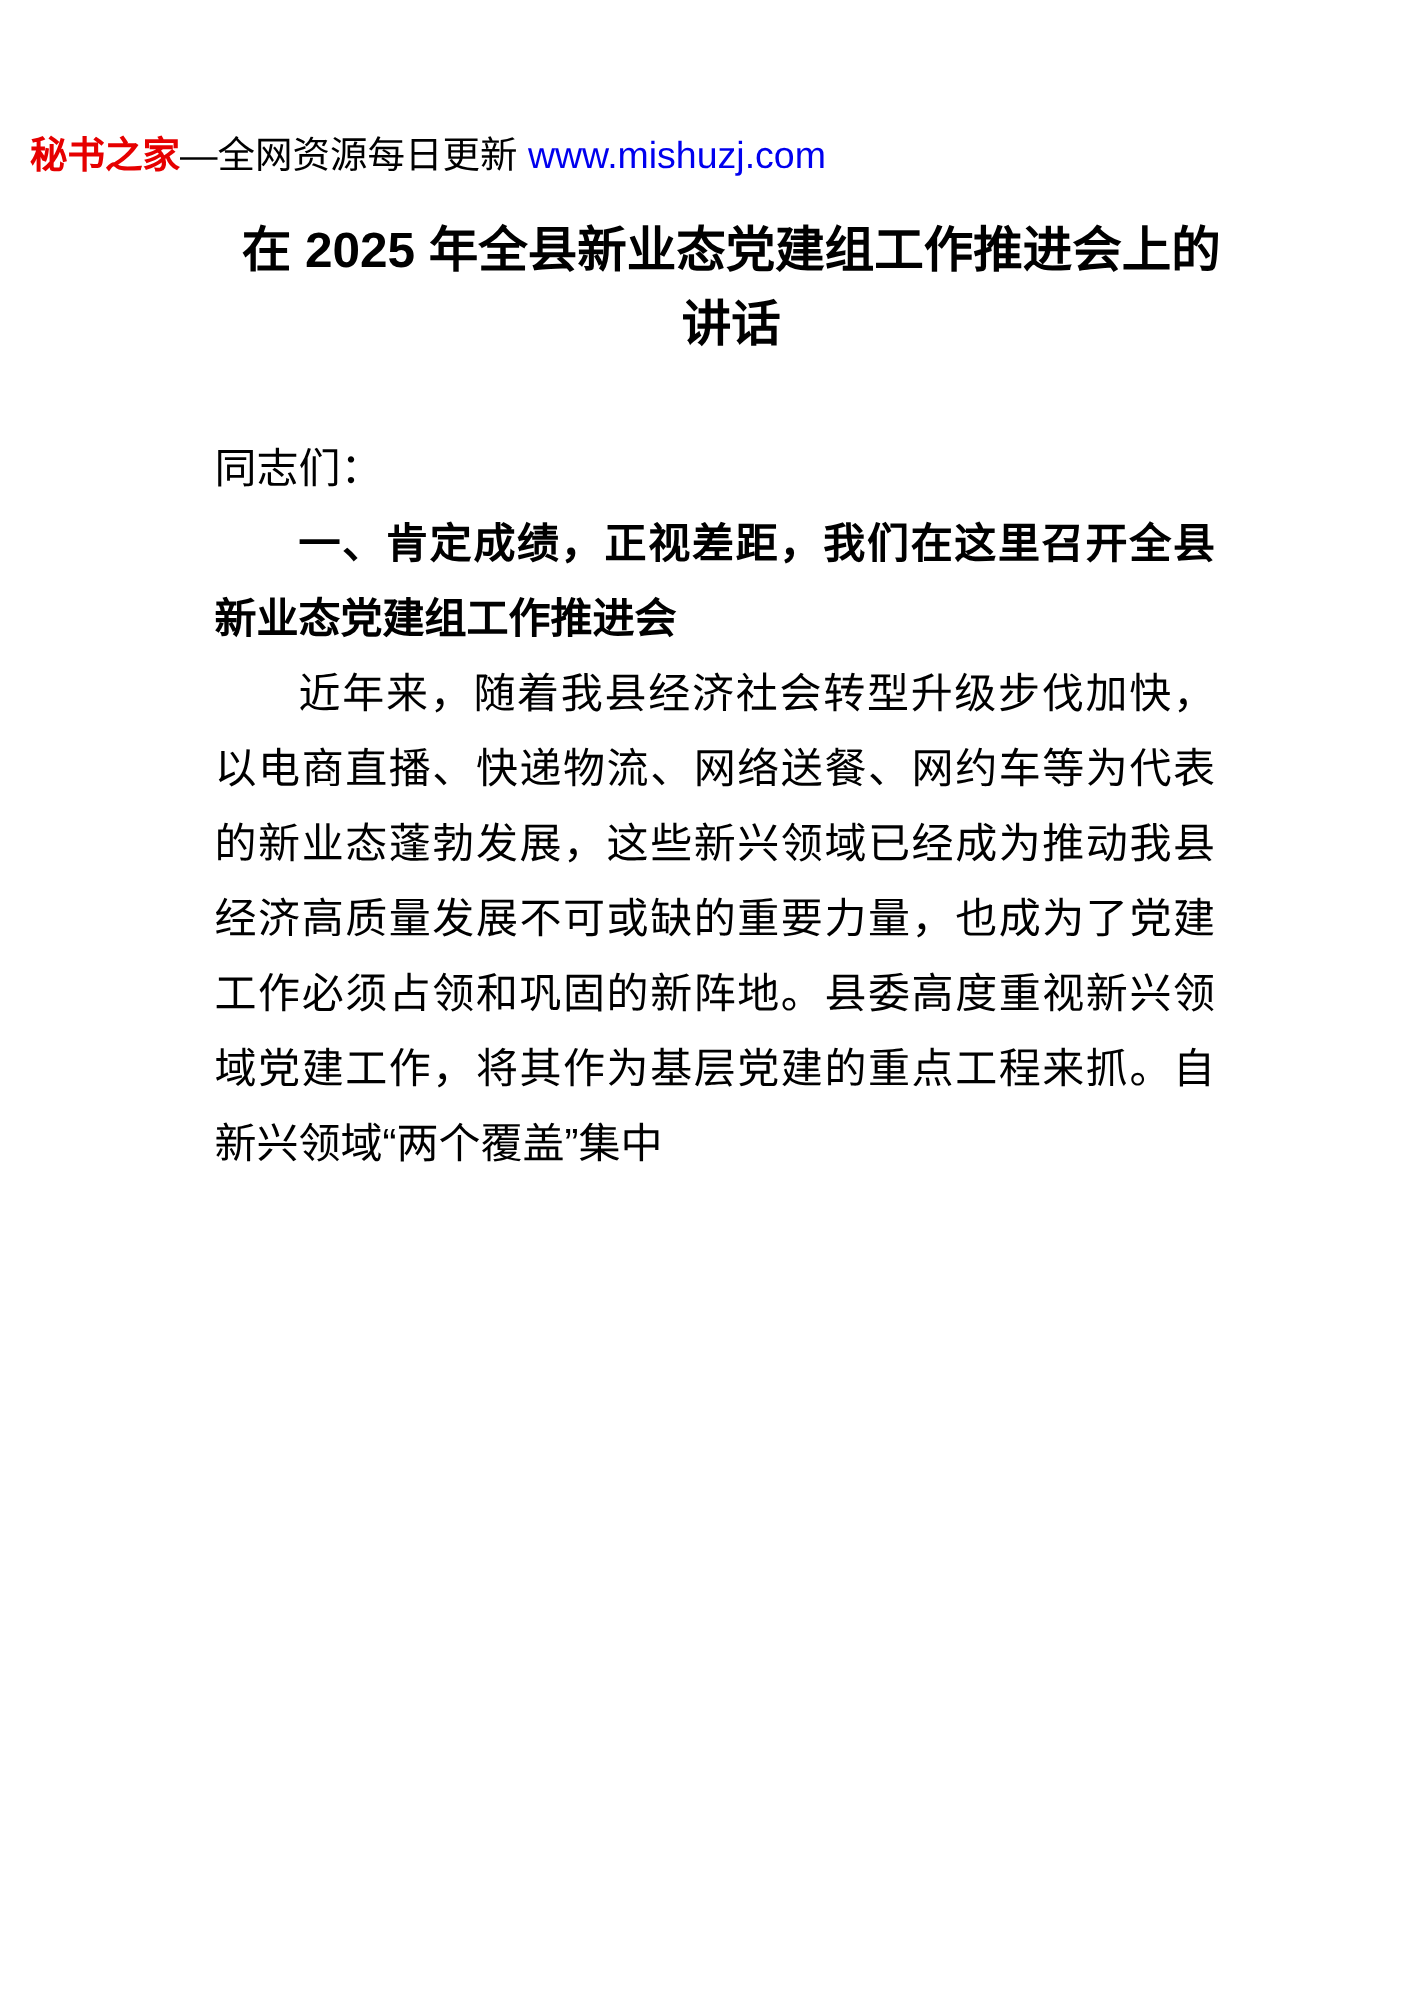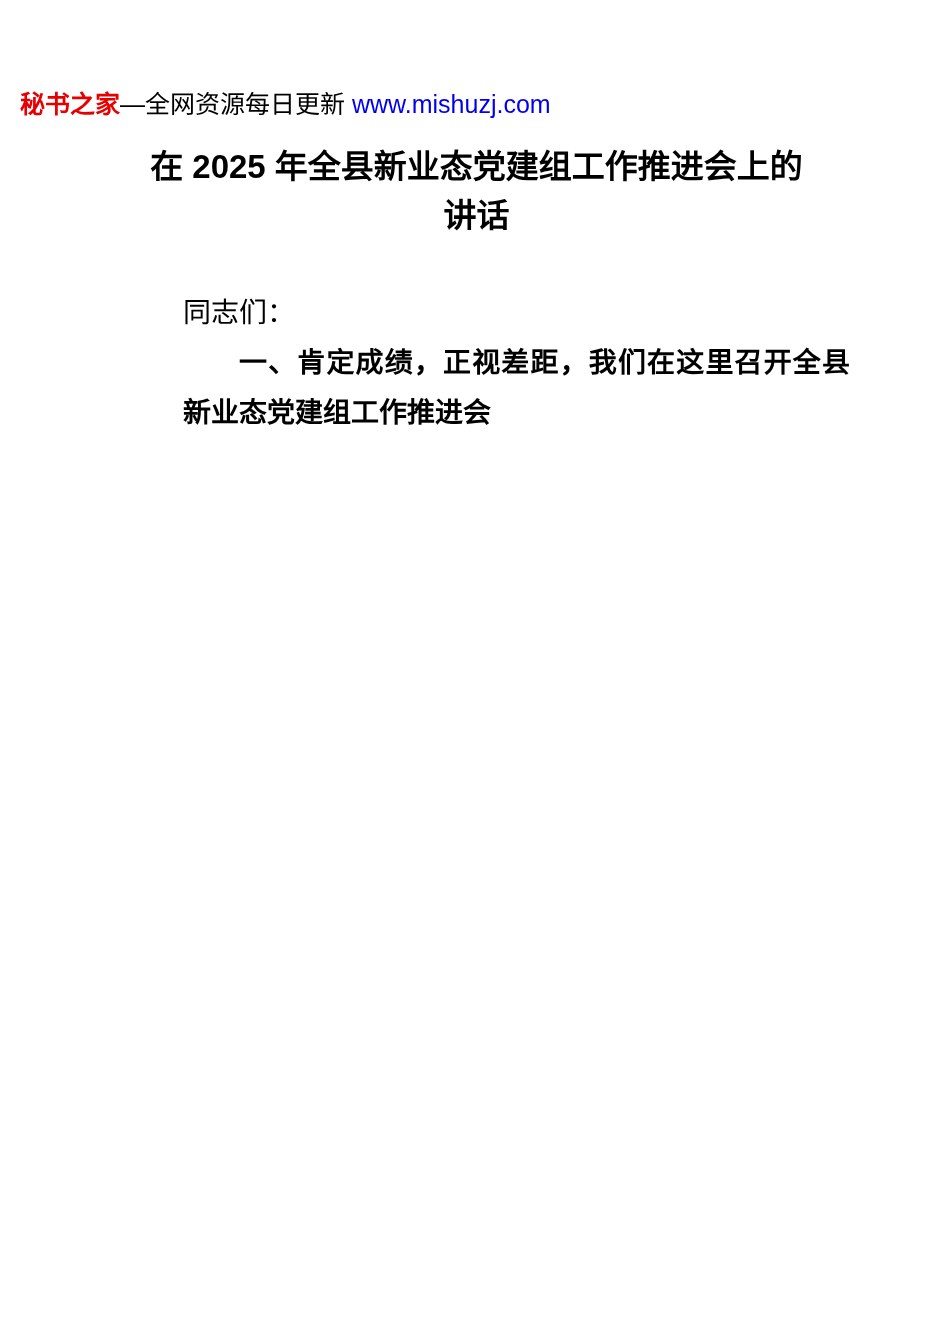--- a/index.html
+++ b/index.html
@@ -35,38 +35,37 @@
     color: #000000;
   }
   .site-url {
     color: #0000ee;
     text-decoration: none;
     cursor: pointer;
   }
   .doc-title {
     position: absolute;
     top: 142px;
-    left: 143px;
+    left: 154px;
     width: 667px;
     text-align: center;
     font-size: 33px;
     line-height: 49px;
     font-weight: bold;
     color: #000000;
   }
   .doc-body {
     position: absolute;
     top: 288px;
     left: 143px;
     width: 667px;
     font-size: 28px;
     line-height: 50px;
     text-align: justify;
     color: #000000;
-    margin-left: 40px;
   }
   .doc-body p {
     margin: 0;
     padding: 0;
   }
   .doc-body p.indent {
     text-indent: 2em;
   }
   .doc-body p.section-heading {
     font-weight: bold;
@@ -79,15 +78,16 @@
 
   <div class="doc-header">
     <span class="brand">秘书之家</span><span class="tagline">—全网资源每日更新 </span><a class="site-url">www.mishuzj.com</a>
   </div>
 
   <div class="doc-title">在 2025 年全县新业态党建组工作推进会上的讲话</div>
 
   <div class="doc-body">
     <p>同志们：</p>
     <p class="indent section-heading">一、肯定成绩，正视差距，我们在这里召开全县新业态党建组工作推进会</p>
+    <p class="indent">近年来，随着我县经济社会转型升级步伐加快，以电商直播、快递物流、网络送餐、网约车等为代表的新业态蓬勃发展，这些新兴领域已经成为推动我县经济高质量发展不可或缺的重要力量，也成为了党建工作必须占领和巩固的新阵地。县委高度重视新兴领域党建工作，将其作为基层党建的重点工程来抓。自新兴领域“两个覆盖”集中</p>
   </div>
 
 </div>
 
 </body></html>

